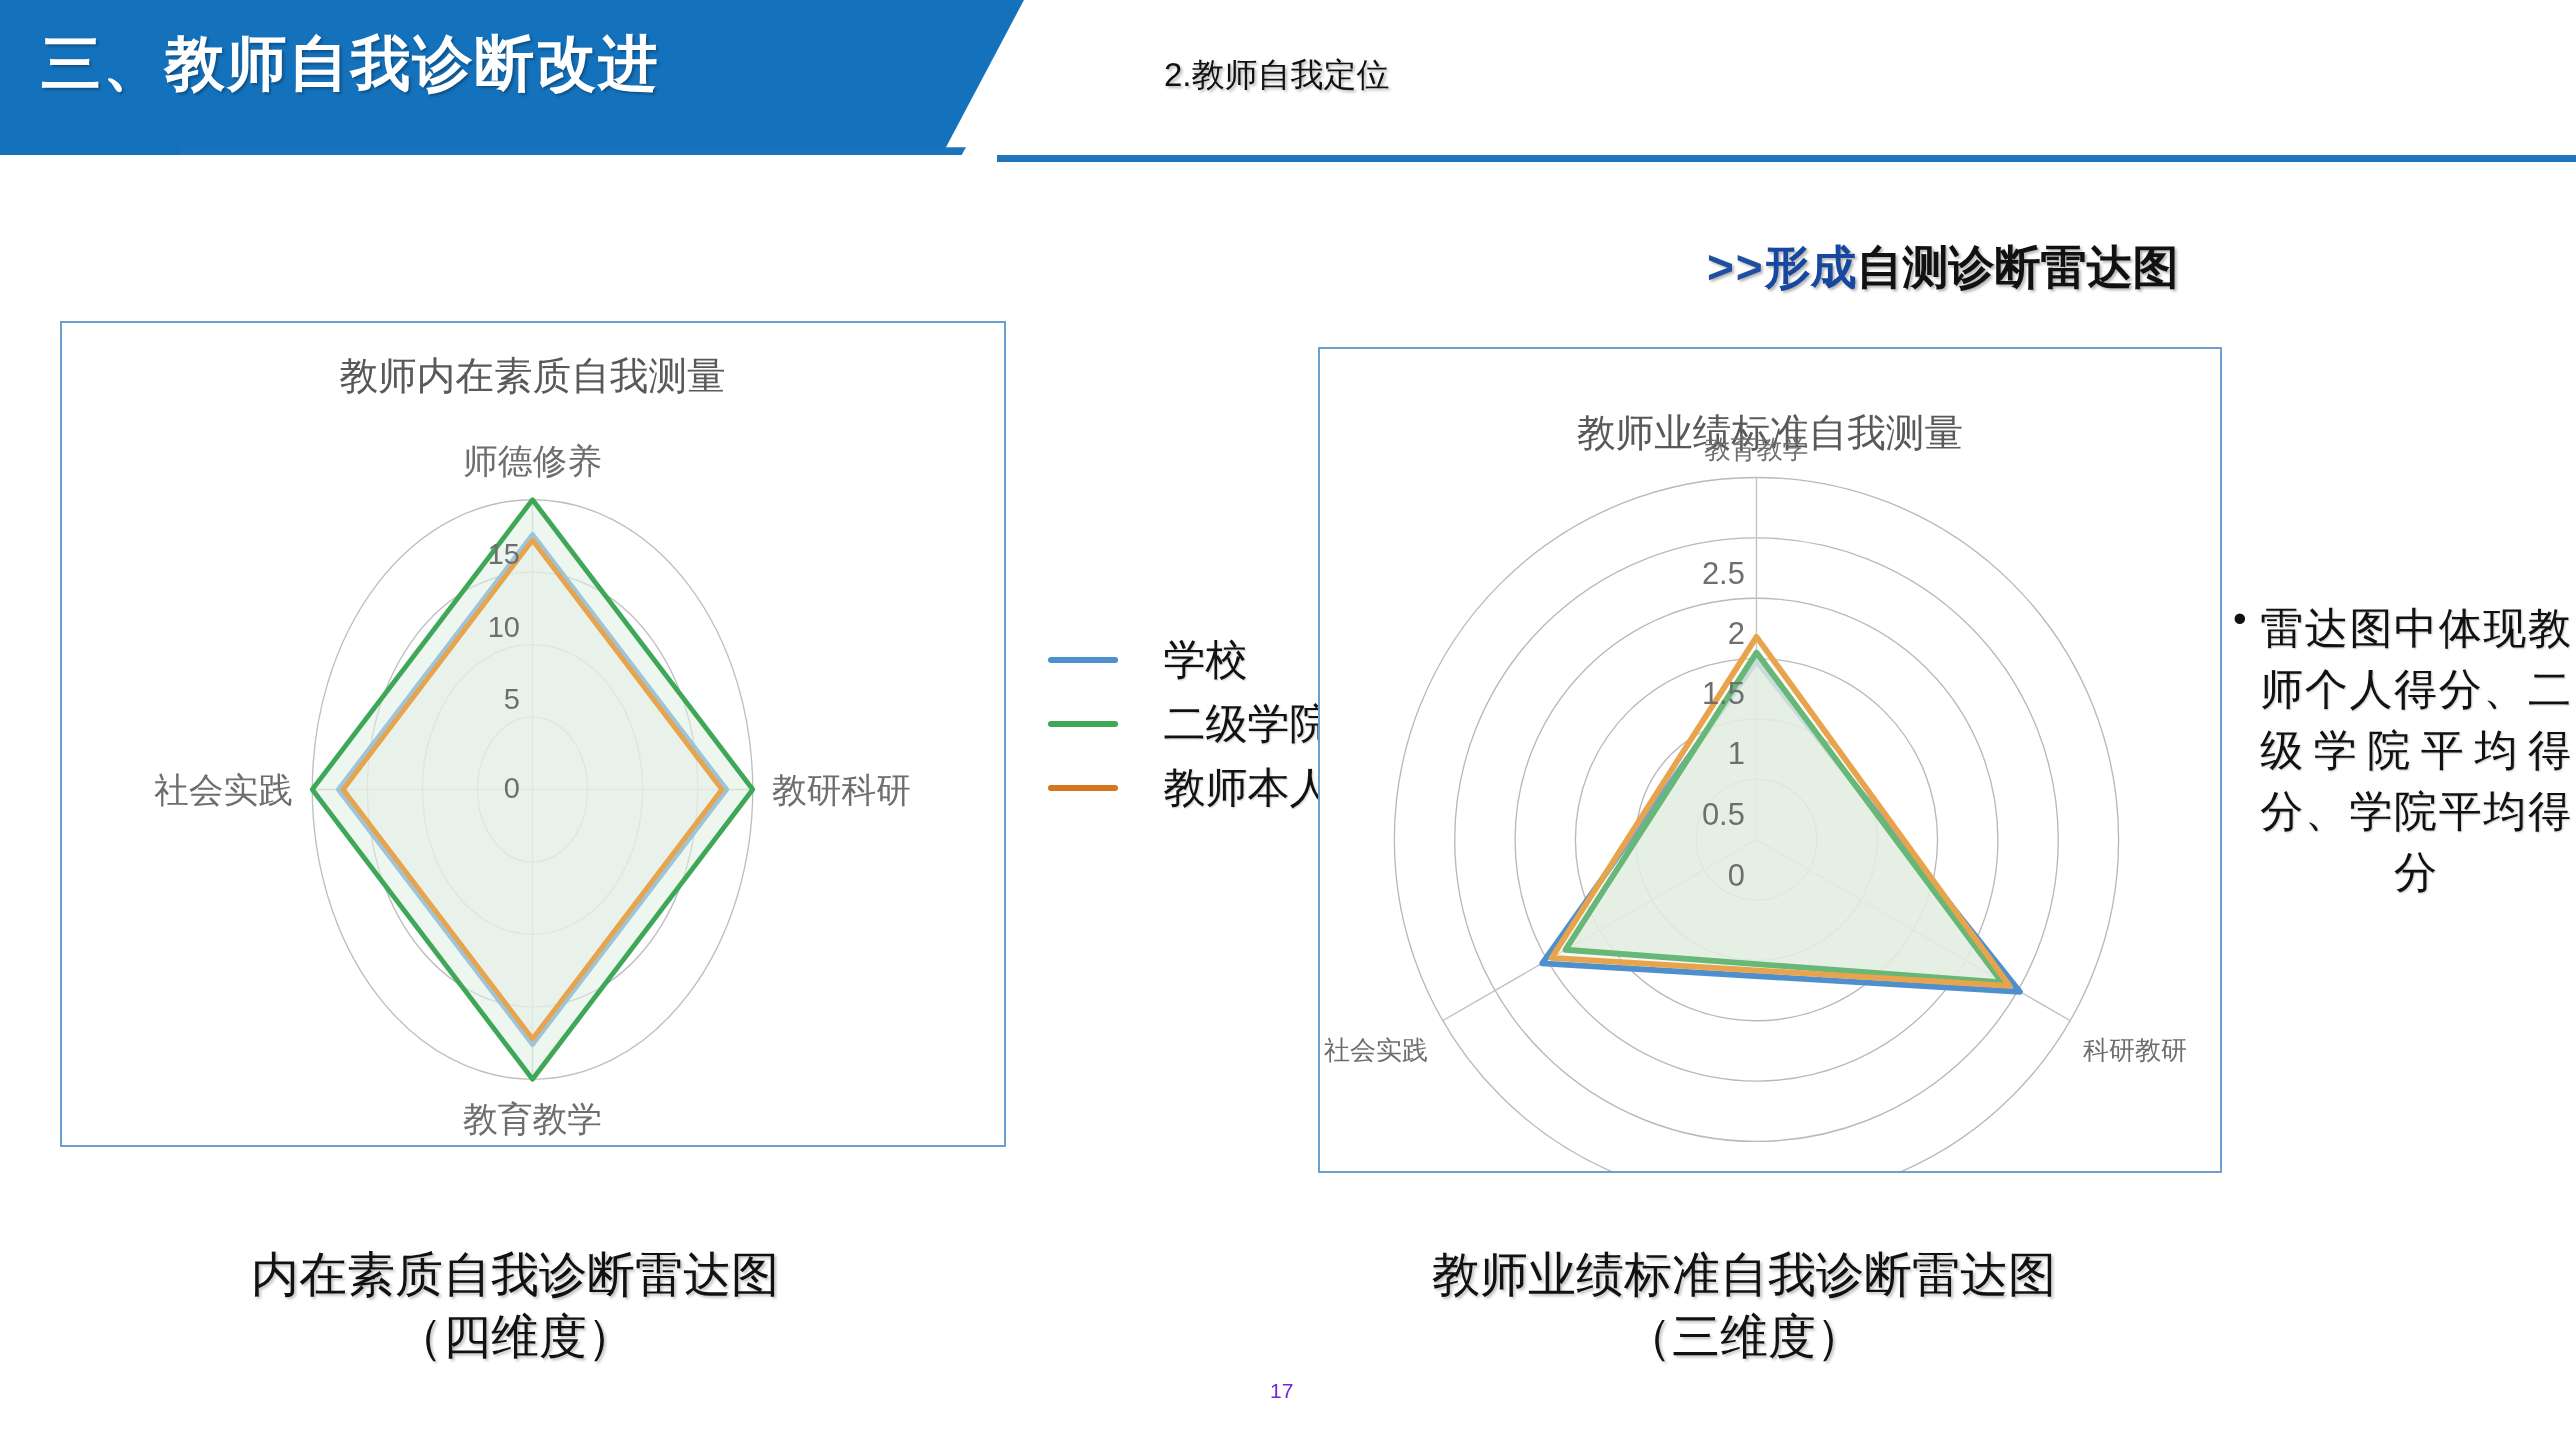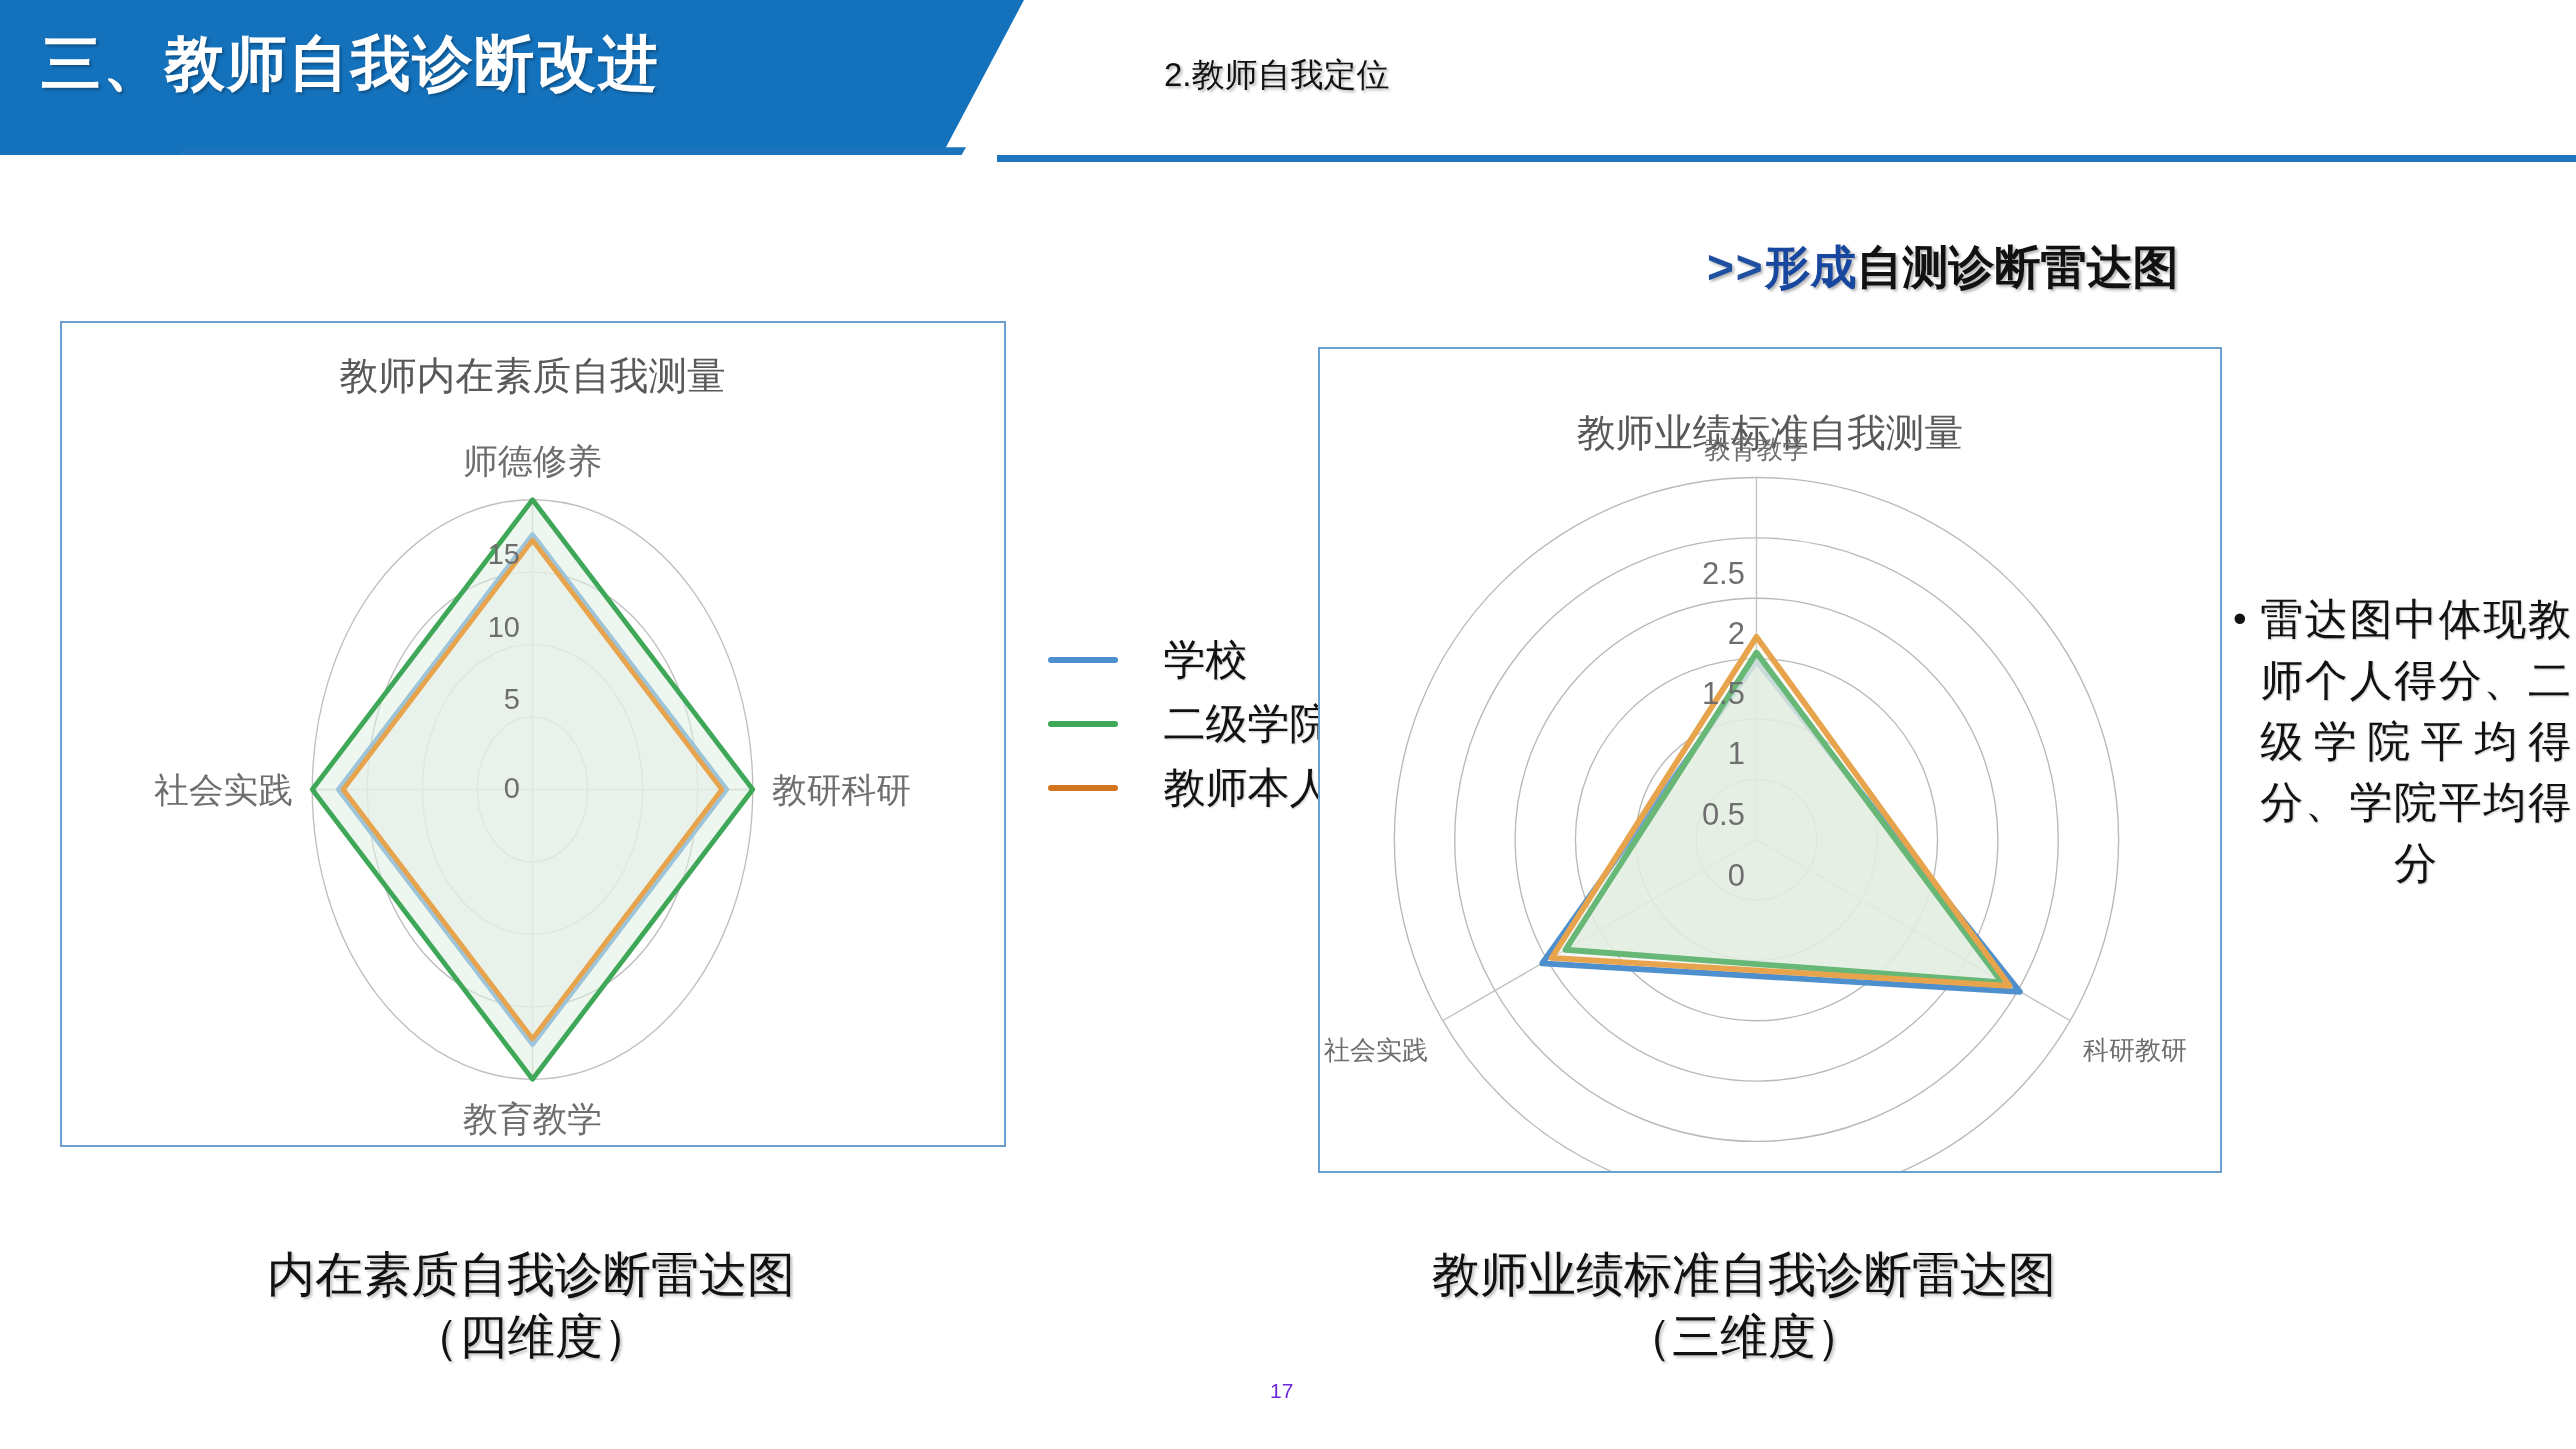--- a/index.html
+++ b/index.html
@@ -65,27 +65,28 @@
     position:absolute;left:2233px;top:589px;width:338px;
     display:flex;align-items:flex-start;
   }
   #bullet-dot{
     font-size:39px;line-height:1;color:#111;margin-right:13.5px;margin-top:9.7px;
   }
   #bullet-text{
     font-size:43px;line-height:1.42;color:#111111;
     text-align:justify;text-align-last:center;
     text-shadow:1px 1px 1.9px rgba(0,0,0,0.22);
+    margin-top:9px;
   }
   
   .caption{
     position:absolute;text-align:center;font-size:48px;line-height:1.3;
     color:#111111;text-shadow:1.9px 1.9px 2.9px rgba(0,0,0,0.25);
   }
-  #caption-left{left:60px;top:1244px;width:942px;}
+  #caption-left{left:44px;top:1244px;width:942px;}
   #caption-right{left:1294px;top:1244px;width:900px;}
   .caption .line2{display:block;}
   
   #page-number{
     position:absolute;left:1270px;top:1379px;
     font-size:21px;color:#6d28d9;
   }
   
   .ax-label{font-family:"Liberation Sans","DejaVu Sans",sans-serif;fill:#6e6e6e;}
   .tick-label{font-family:"Liberation Sans","DejaVu Sans",sans-serif;fill:#6e6e6e;}

